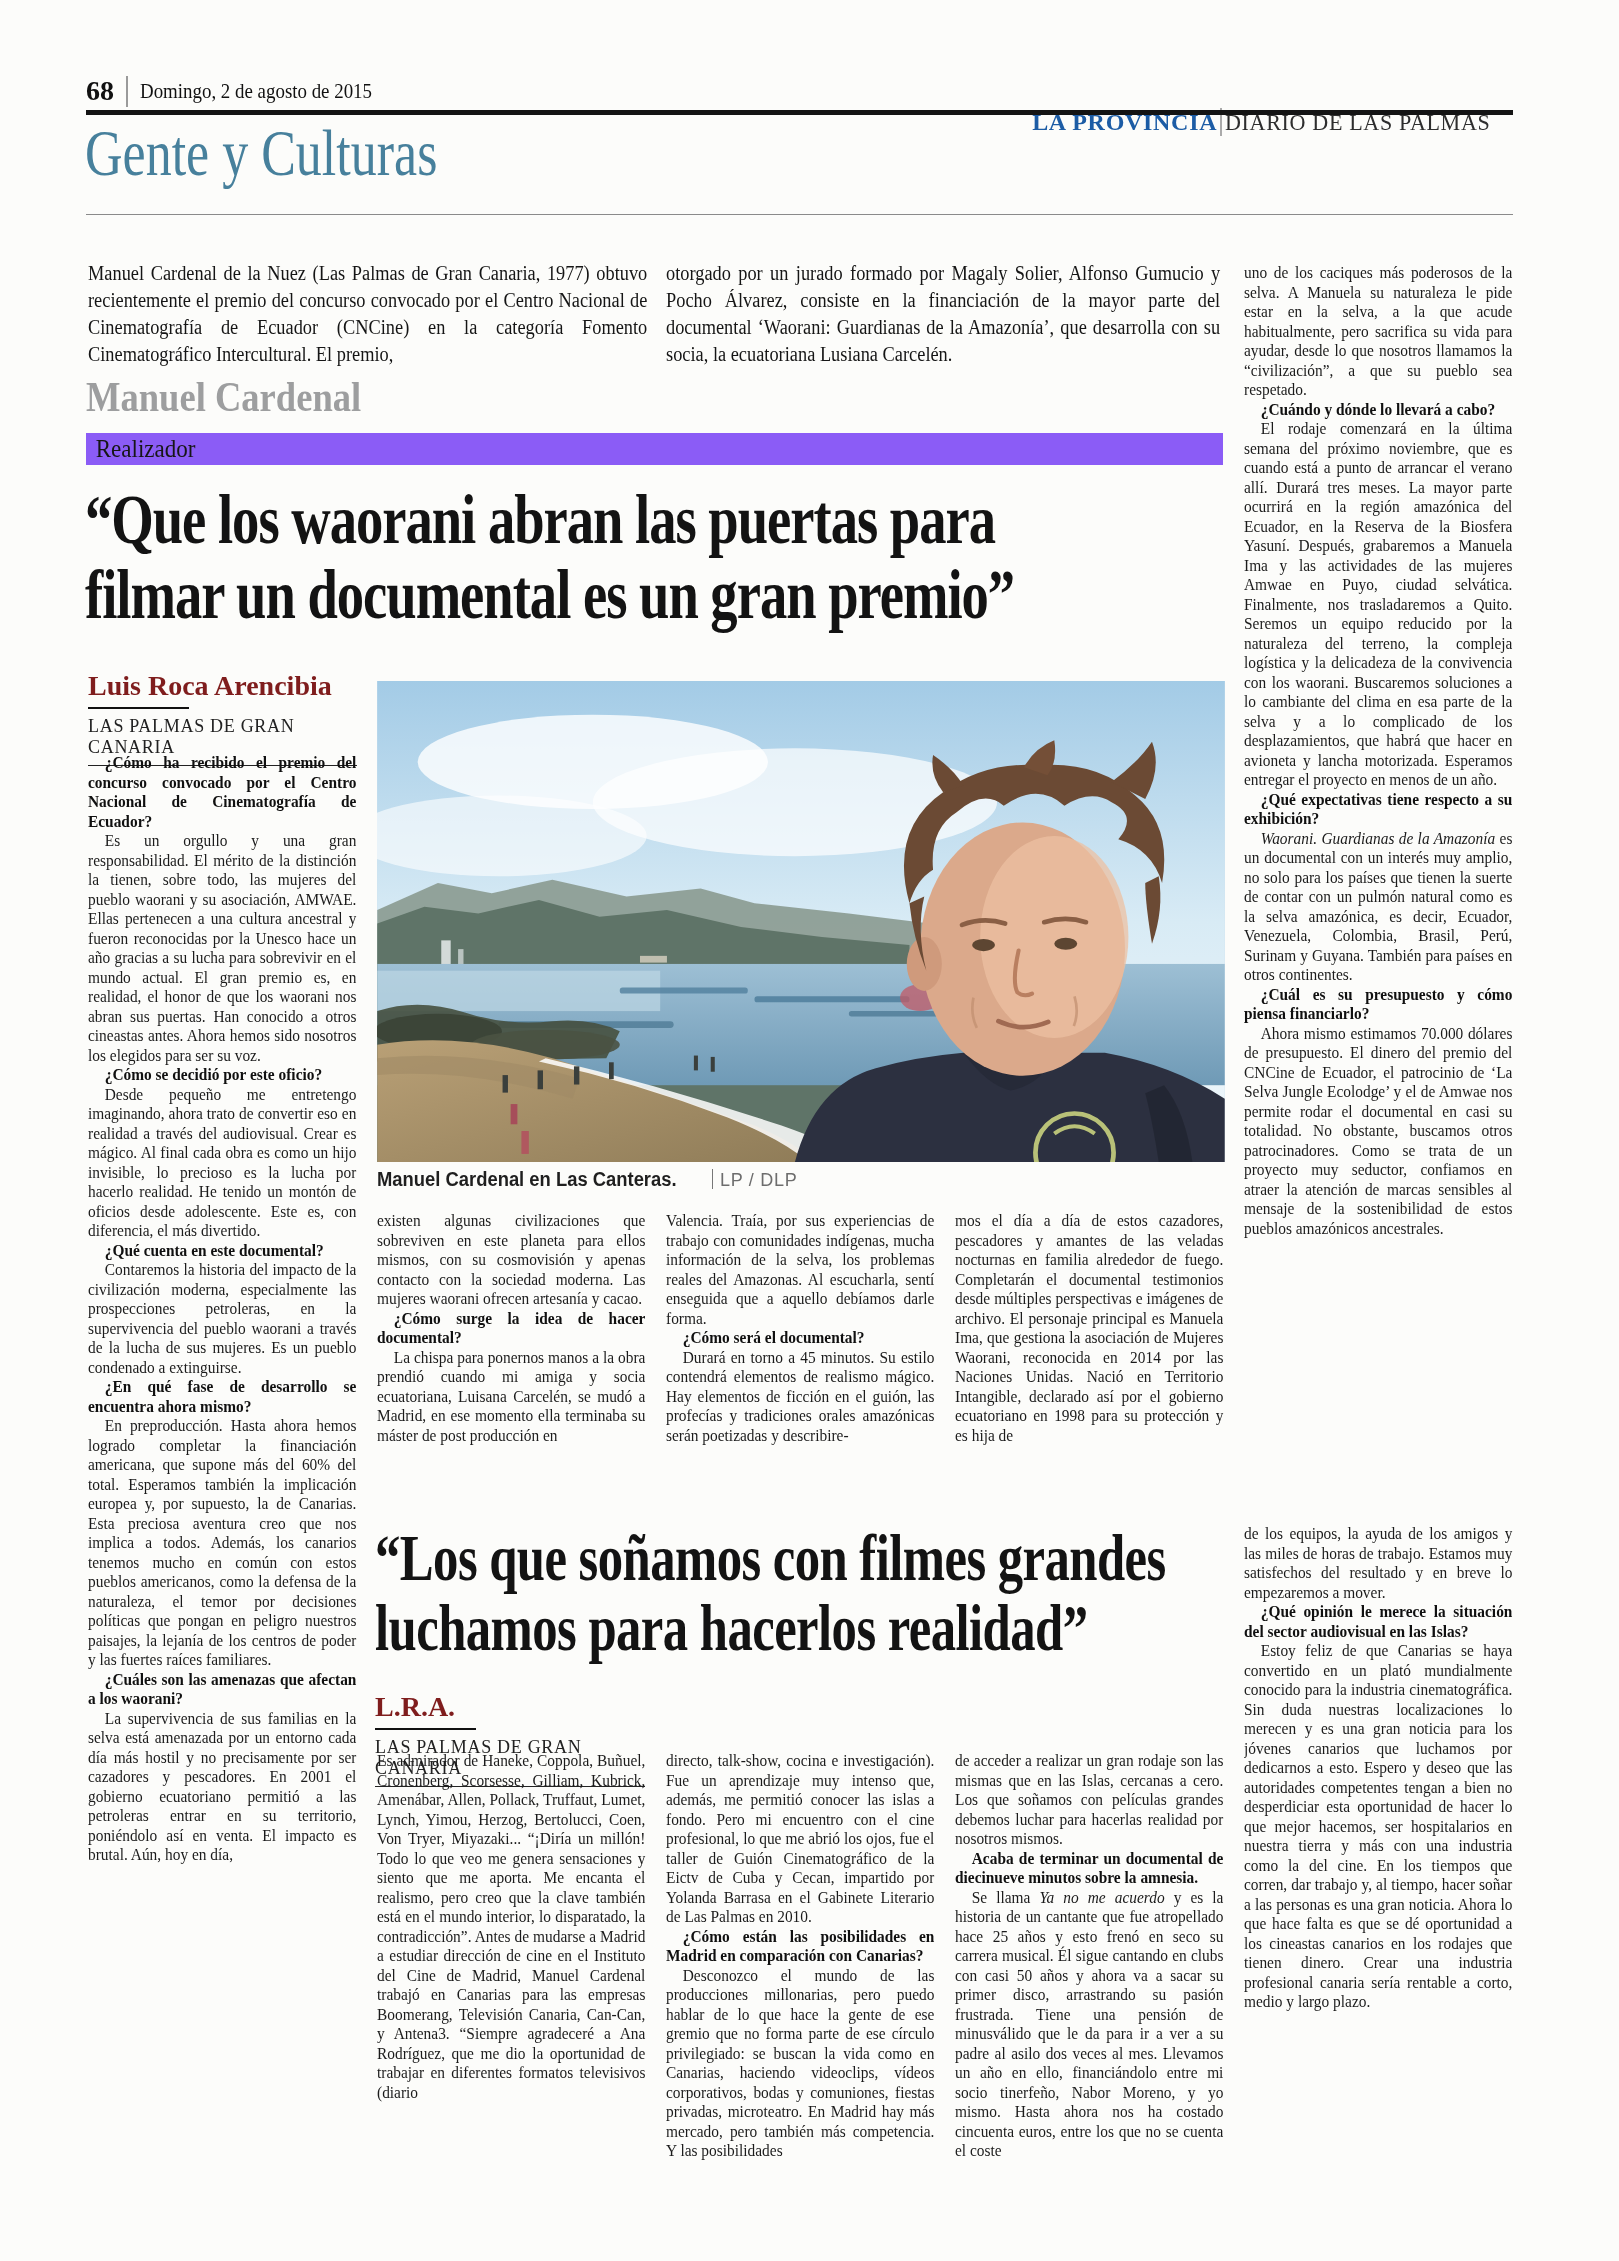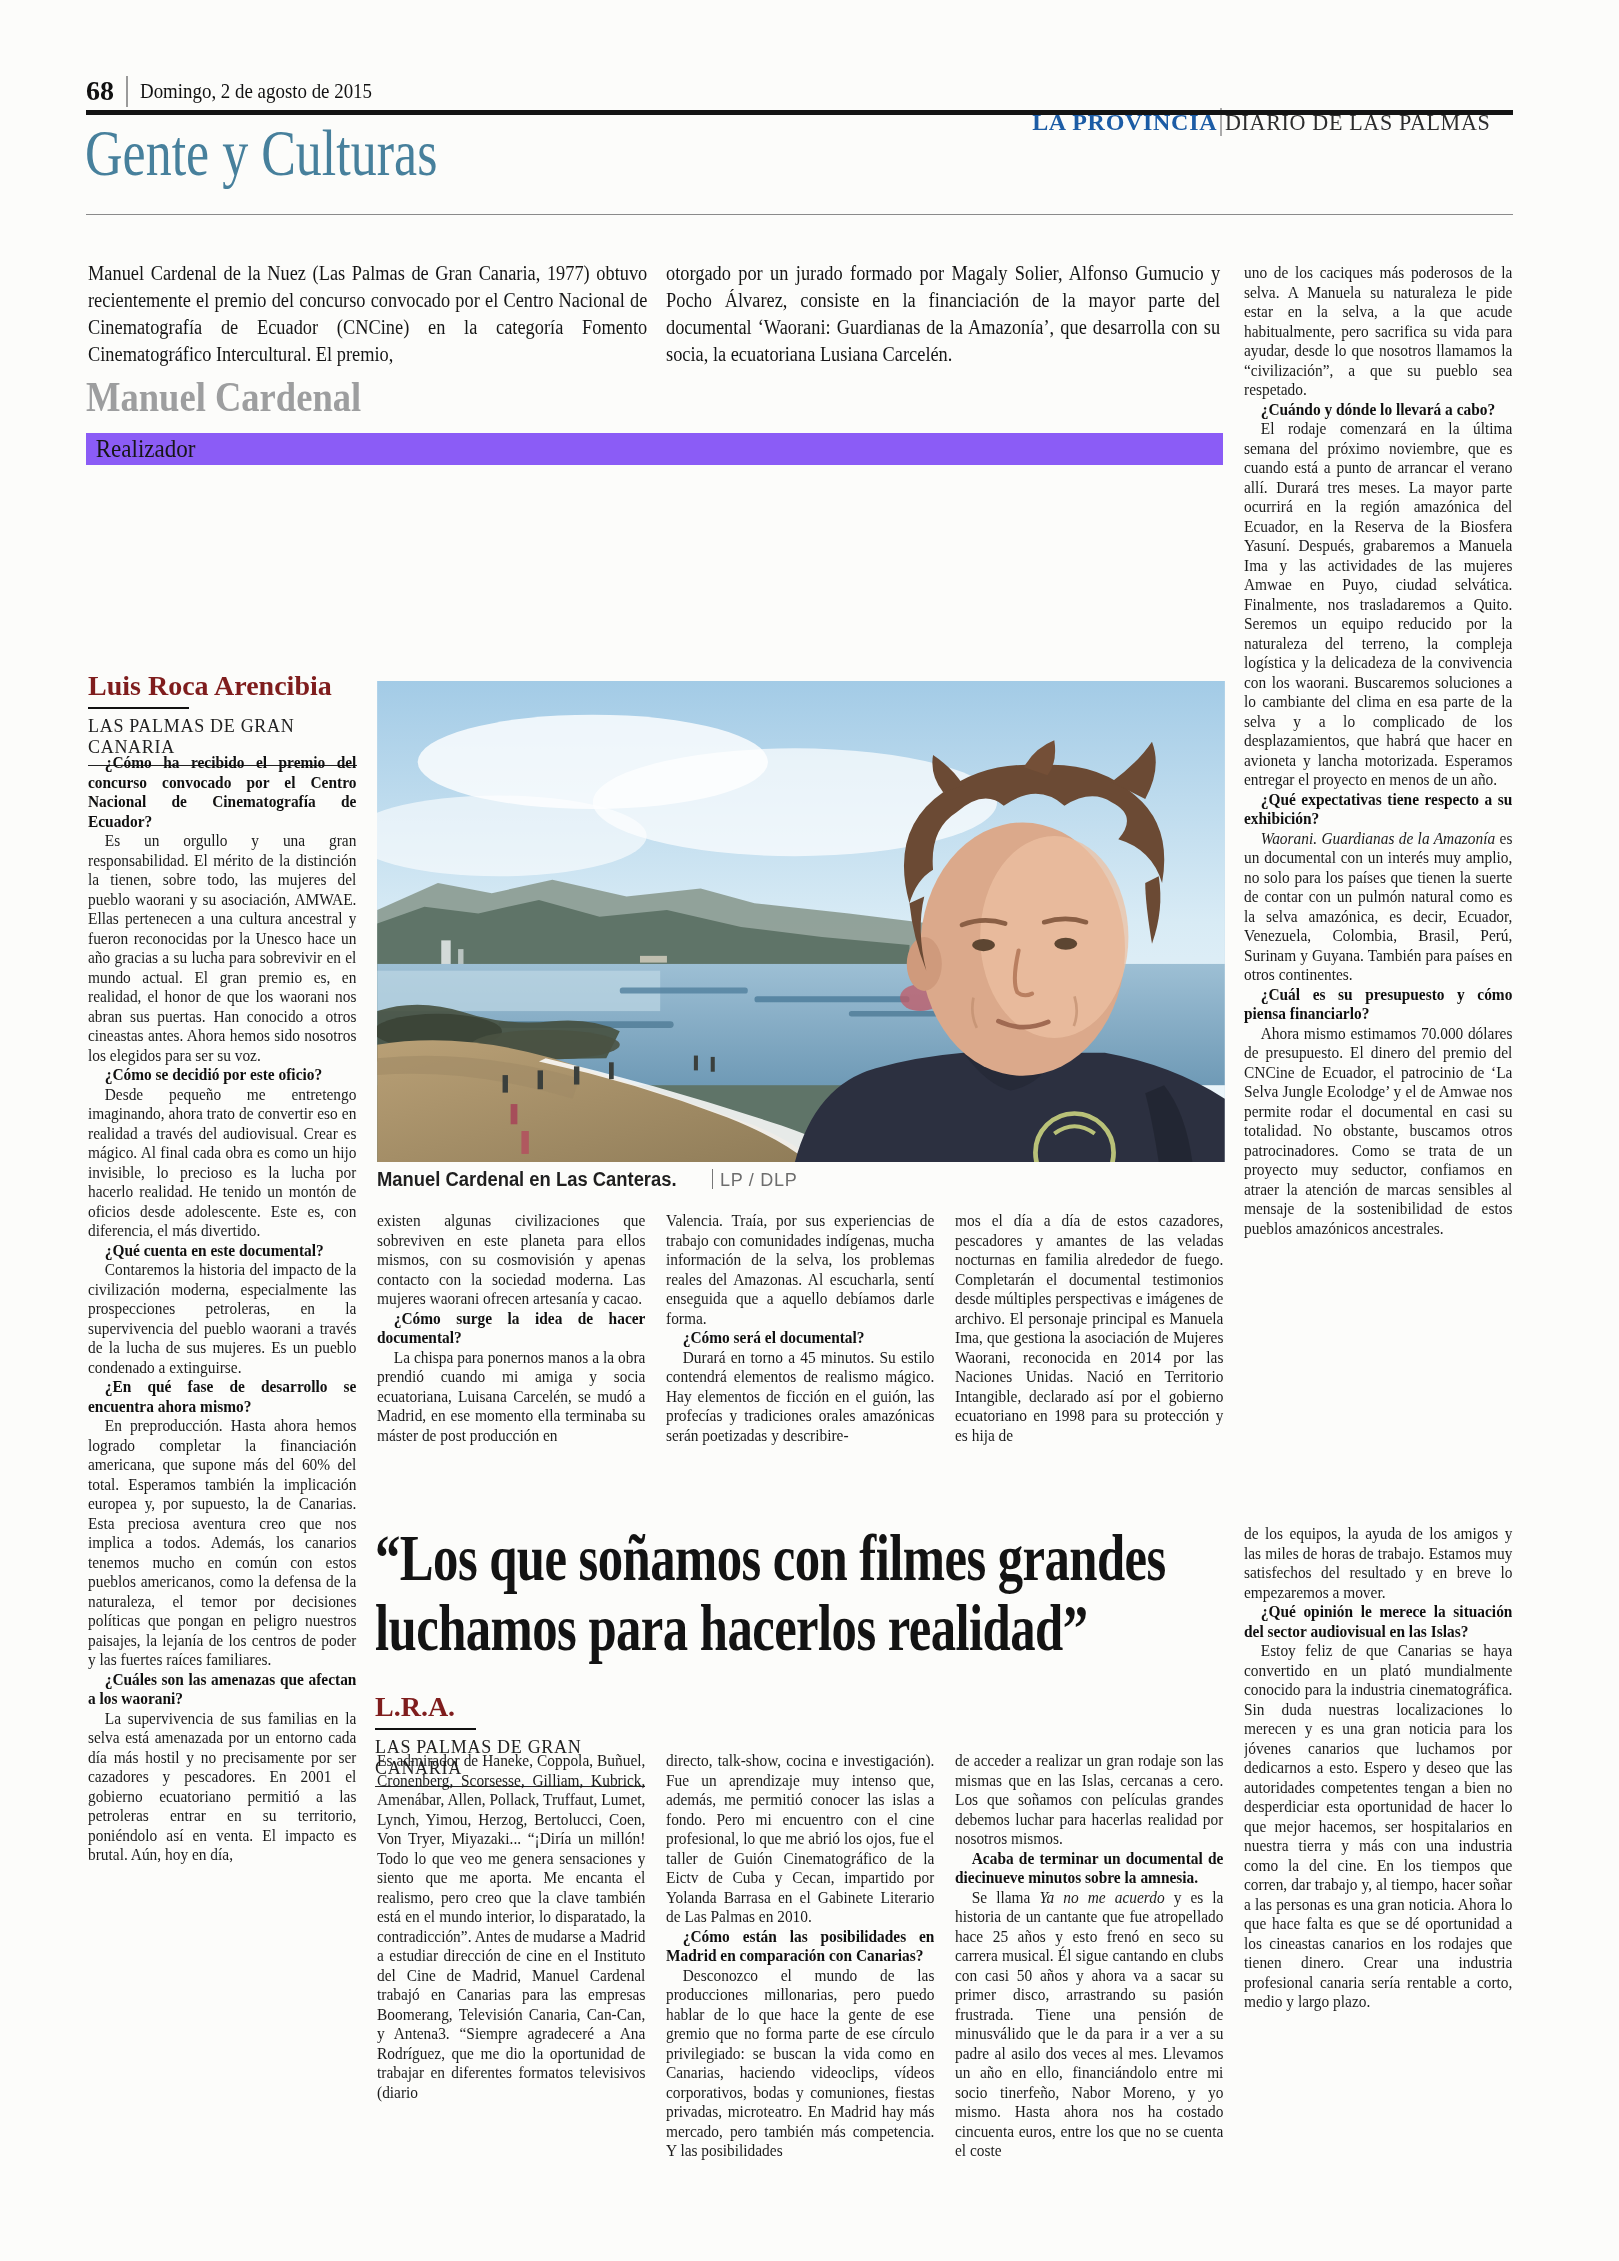--- a/index.html
+++ b/index.html
@@ -85,20 +85,24 @@
   <div class="rule-thin"></div>
 
   <div class="introcol" id="intro1">Manuel Cardenal de la Nuez (Las Palmas de Gran Canaria, 1977) obtuvo recientemente el premio del concurso convocado por el Centro Nacional de Cinematografía de Ecuador (CNCine) en la categoría Fomento Cinematográfico Intercultural. El premio,</div>
   <div class="introcol" id="intro2">otorgado por un jurado formado por Magaly Solier, Alfonso Gumucio y Pocho Álvarez, consiste en la financiación de la mayor parte del documental ‘Waorani: Guardianas de la Amazonía’, que desarrolla con su socia, la ecuatoriana Lusiana Carcelén.</div>
 
   <div class="kicker">Manuel Cardenal</div>
   <div class="rolebar">
     <span>Realizador</span>
   </div>
 
+  <div class="headline1">
+    <span class="hl">“Que los waorani abran las puertas para</span>
+    <span class="hl">filmar un documental es un gran premio”</span>
+  </div>
 
   <div id="byline-block1">
     <div class="byline">Luis Roca Arencibia</div>
     <div class="dateline">LAS PALMAS DE GRAN CANARIA</div>
   </div>
 
   <div class="photo">
     <svg width="848" height="481" viewBox="0 0 1258 714" xmlns="http://www.w3.org/2000/svg">
       <defs>
         <linearGradient id="sky" x1="0" y1="0" x2="0" y2="1">

